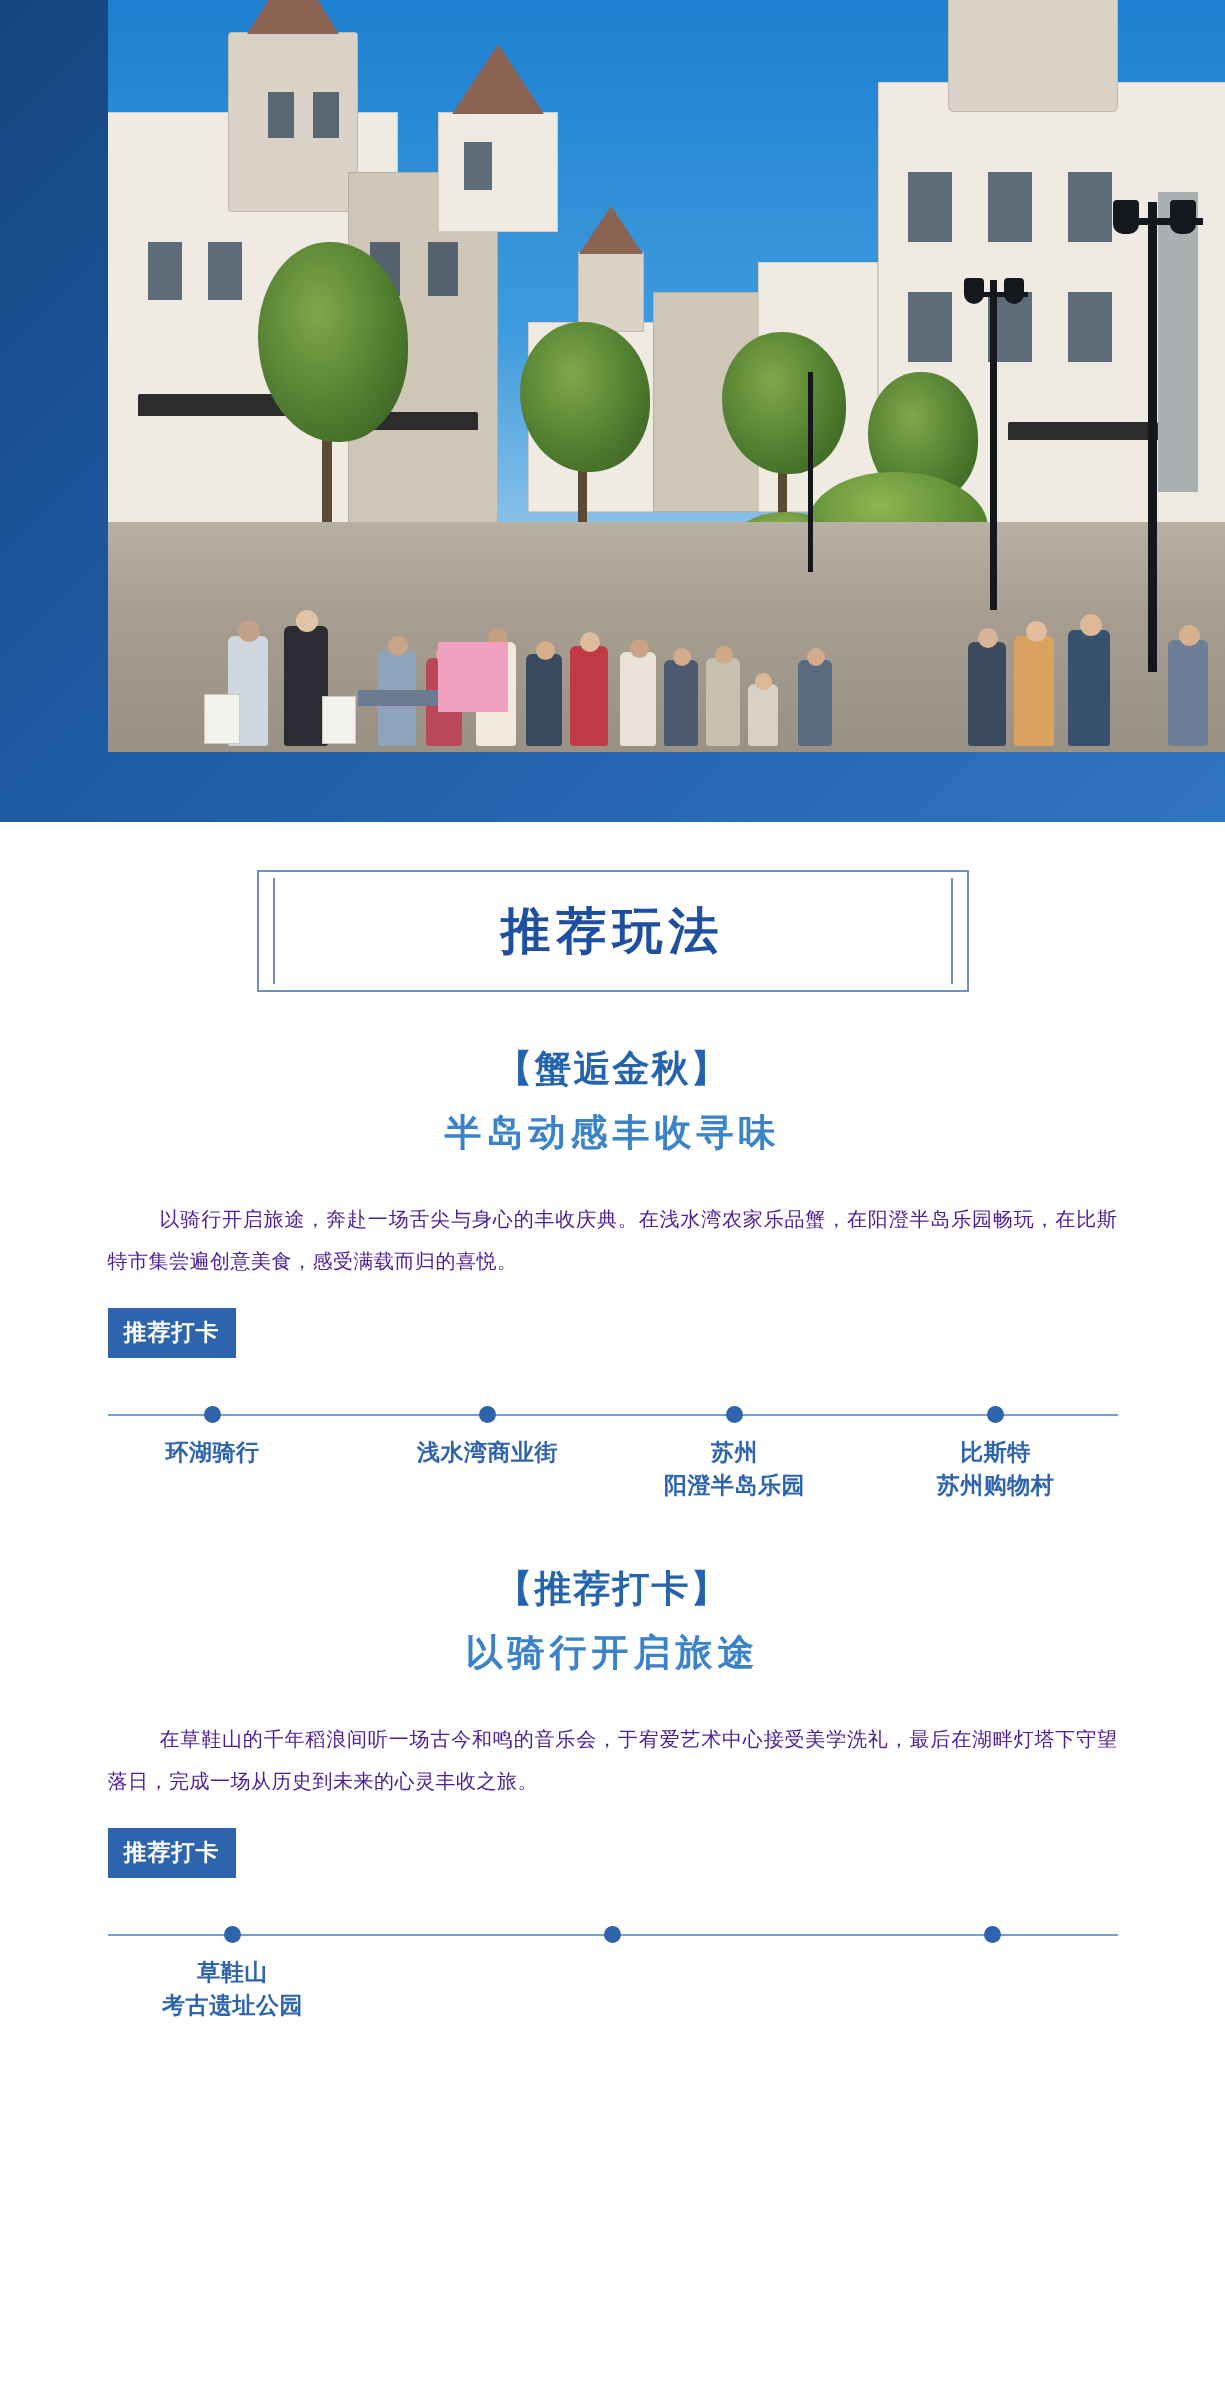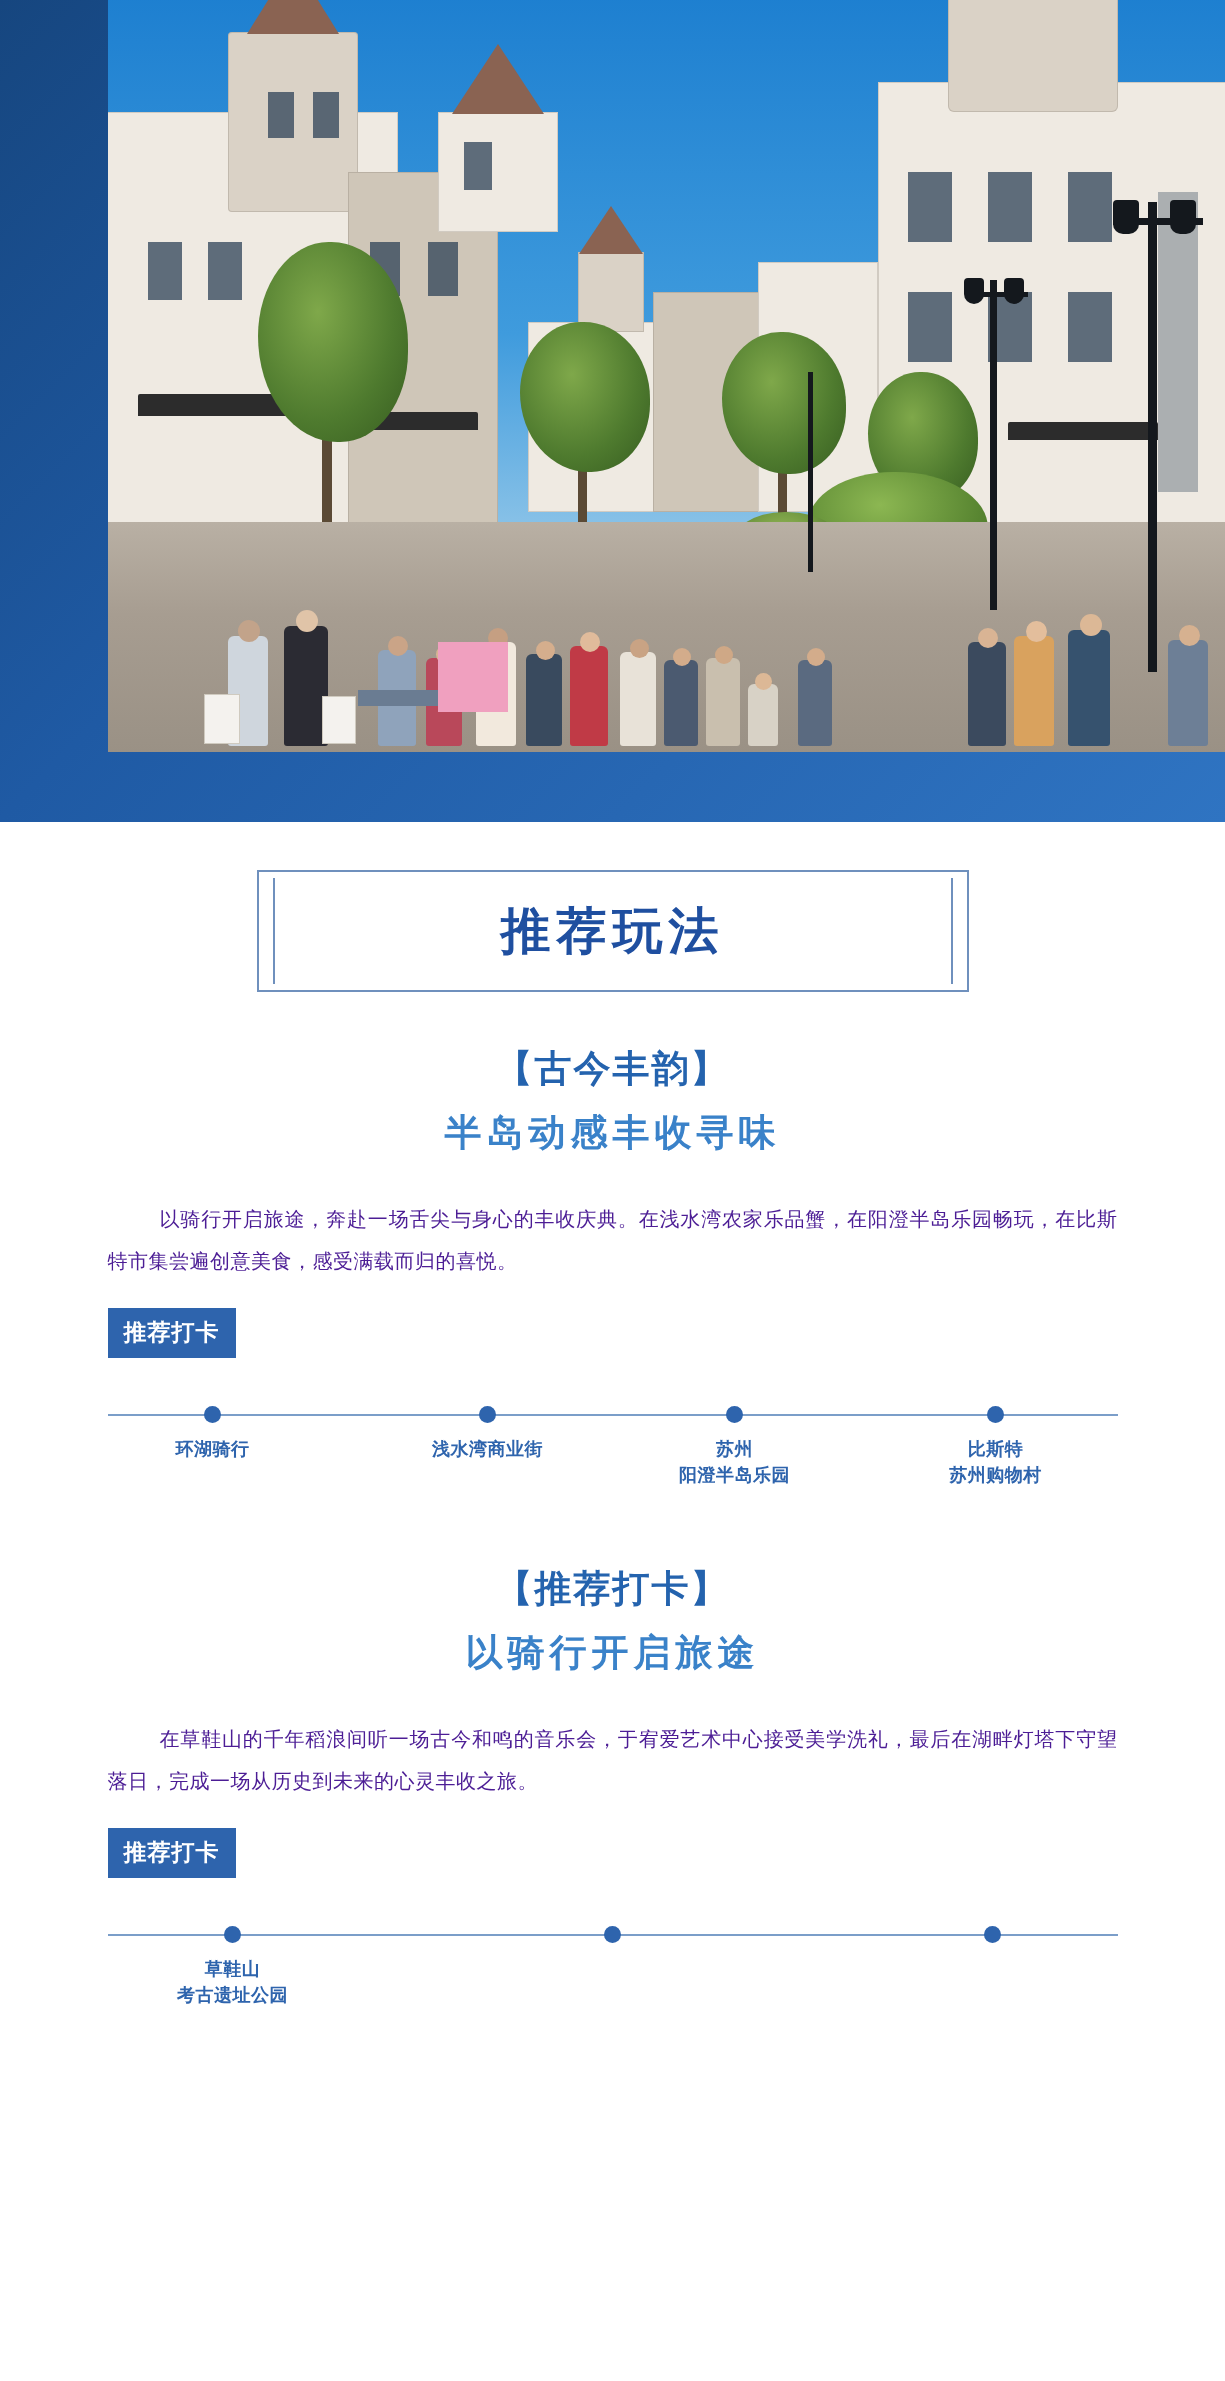--- a/index.html
+++ b/index.html
@@ -226,21 +226,21 @@
     width: 240px;
   }
   .tl-dot {
     width: 17px; height: 17px;
     border-radius: 50%;
     background: #2e64ad;
     margin: 14px auto 0;
   }
   .tl-label {
     margin-top: 13px;
-    font-size: 18px;
+    font-size: 23px;
     font-weight: bold;
     color: #2e64ad;
     line-height: 1.45;
     letter-spacing: .5px;
   }
 
   .spacer-bottom { height: 120px; }
 </style>
 </head>
 <body>
@@ -360,21 +360,21 @@
 
   <div class="section-title-wrap">
     <div class="stw-box"></div>
     <div class="stw-inner-l"></div>
     <div class="stw-inner-r"></div>
     <div class="stw-title">推荐玩法</div>
   </div>
 
   <div class="block">
     <div class="head-lines">
-      <div class="l1">【古今丰韵】</div>
+      <div class="l1">【蟹逅金秋】</div>
       <div class="l2">半岛动感丰收寻味</div>
     </div>
     <div class="para">以骑行开启旅途，奔赴一场舌尖与身心的丰收庆典。在浅水湾农家乐品蟹，在阳澄半岛乐园畅玩，在比斯特市集尝遍创意美食，感受满载而归的喜悦。</div>
     <div style="width:1010px;margin:0 auto;">
       <div class="tag" style="margin-left:0;">推荐打卡</div>
     </div>
     <div class="timeline">
       <div class="tl-line"></div>
 
       <div class="tl-stop" style="left:105px;">

